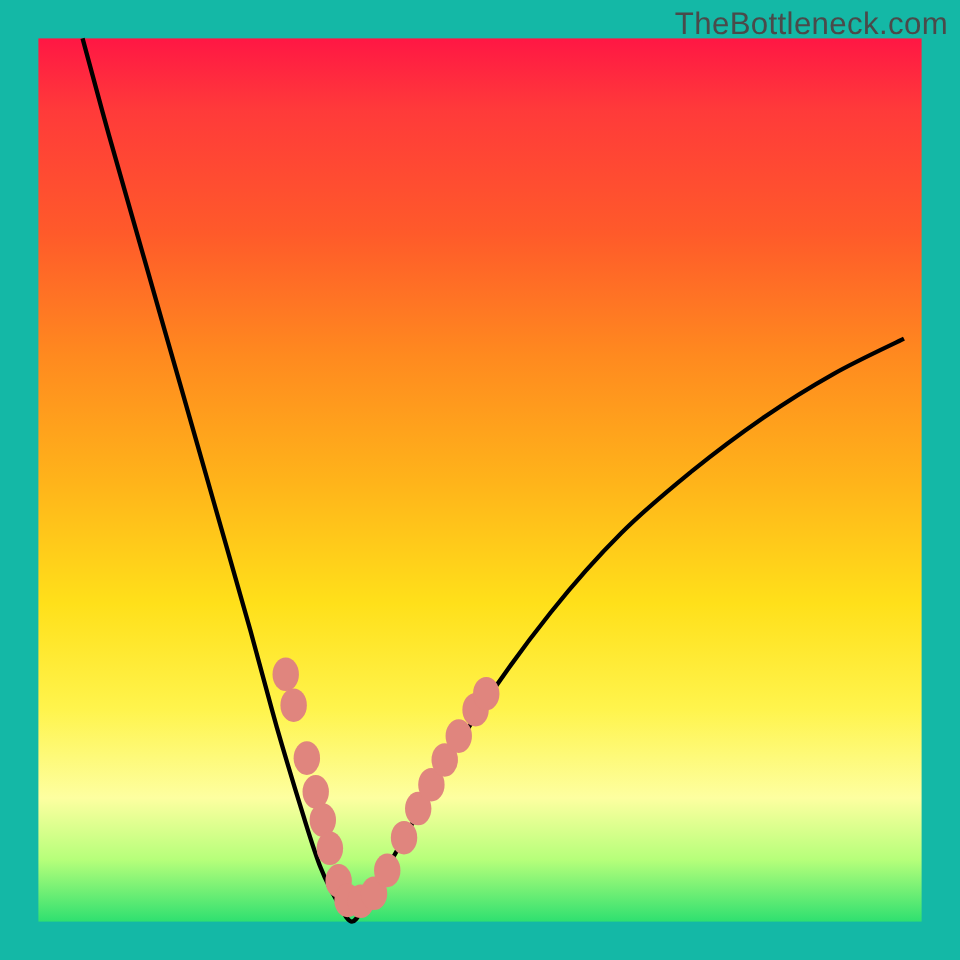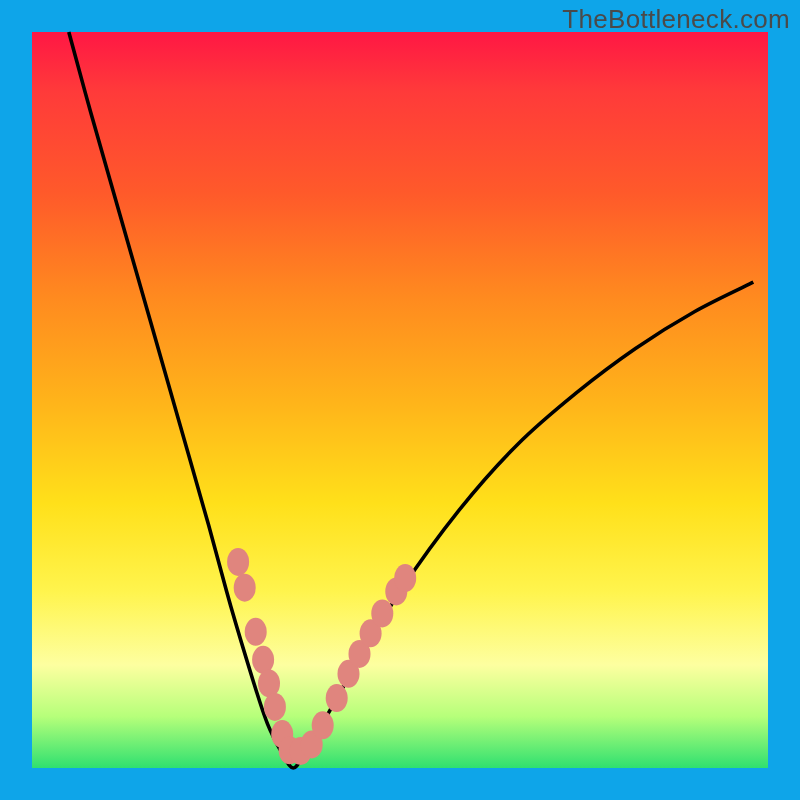--- a/index.html
+++ b/index.html
@@ -8,21 +8,21 @@
     width: 800px;
     height: 800px;
     background: #000;
     font-family: Arial, Helvetica, sans-serif;
     overflow: hidden;
   }
   .frame {
     position: relative;
     width: 800px;
     height: 800px;
-    background: #0ea5e9;
+    background: #14b8a6;
   }
   .plot {
     position: absolute;
     left: 32px;
     top: 32px;
     width: 736px;
     height: 736px;
     
     background: linear-gradient(
       to bottom,

